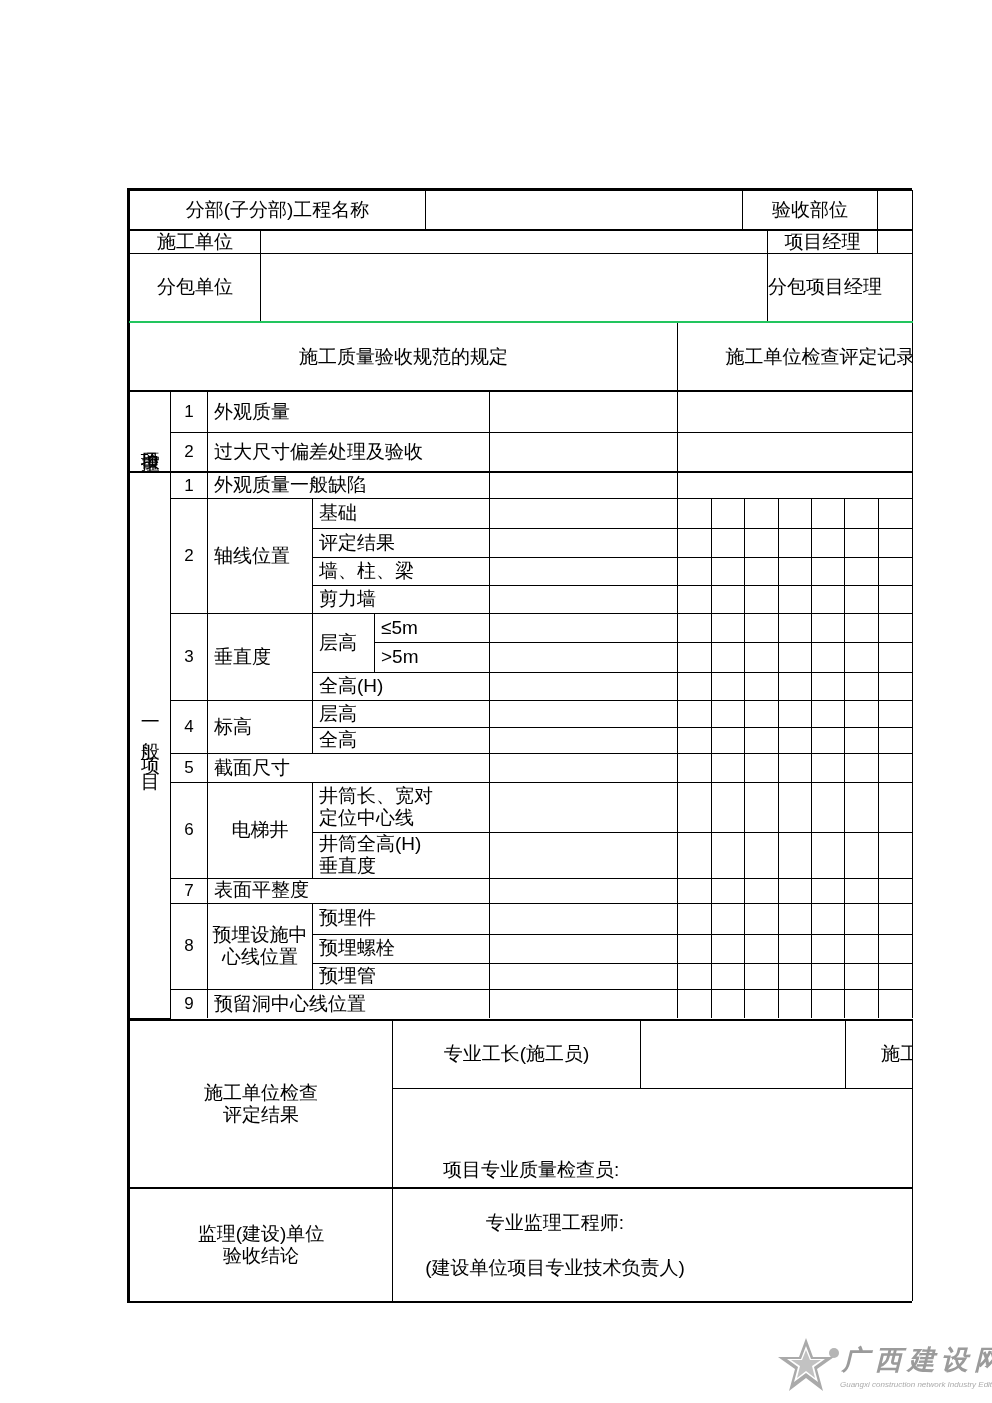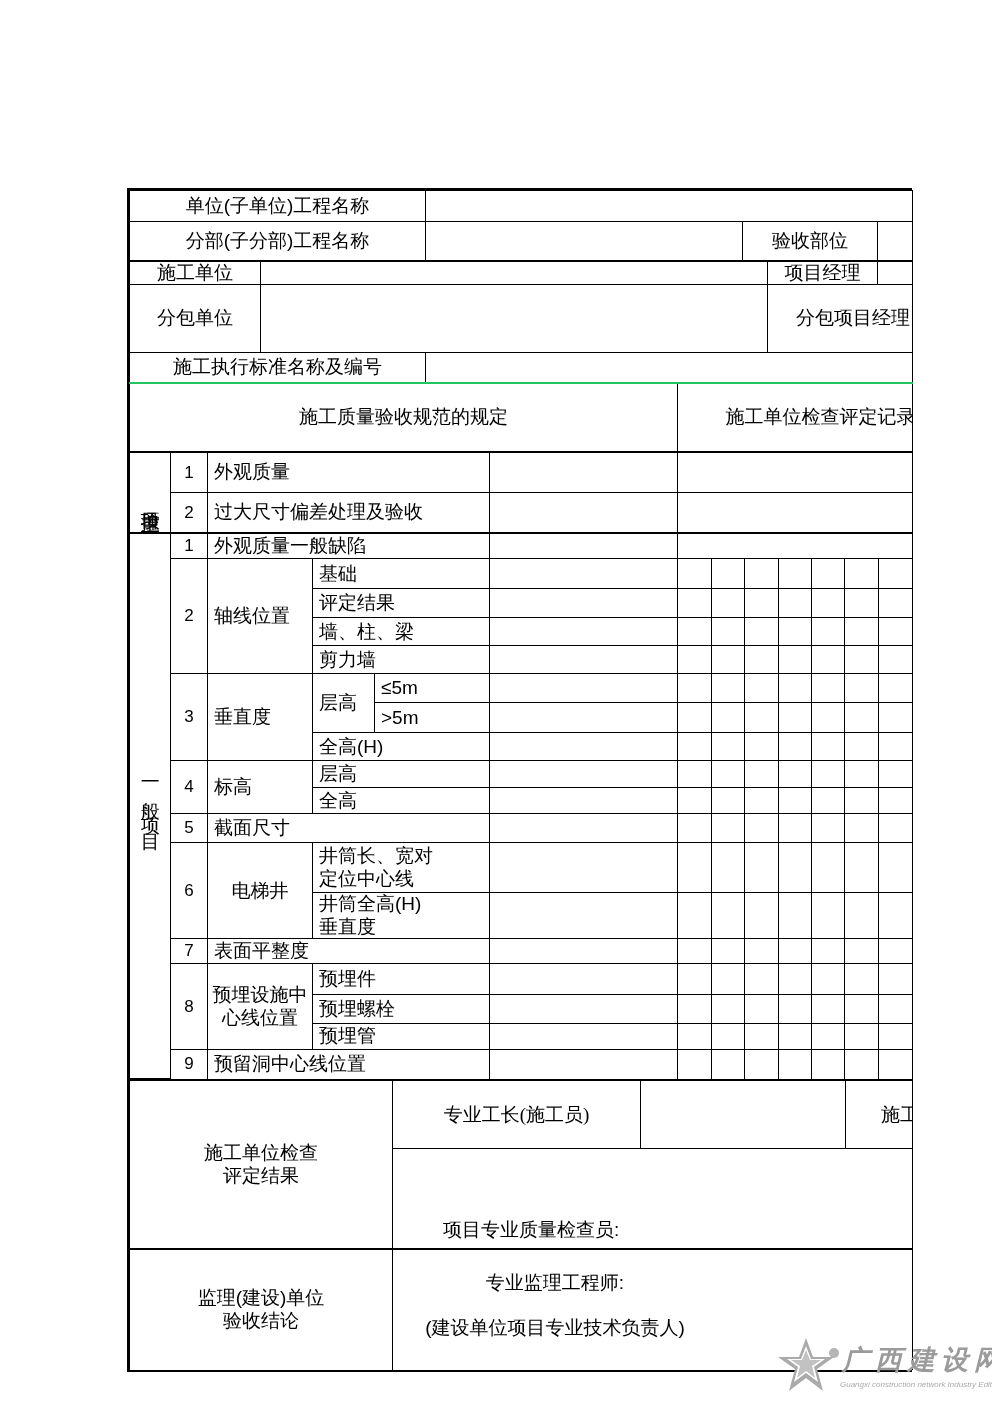--- a/index.html
+++ b/index.html
@@ -15,32 +15,32 @@
   .c{text-align:center;}
   .l{text-align:left;padding-left:6px;}
   .num{text-align:center;font-size:17px;}
   .tA tr:last-child td{border-bottom:none;}
   .tB tr:last-child td{border-bottom:none;}
   .tC tr:last-child td{border-bottom:none;}
   .tB .hdr td{border-top:2px solid #22c55e;}
   .tB .r1 td{border-top:2px solid #000;}
   .tB .r3 td{border-top:2px solid #000;}
   .tA .thick td{border-top:2px solid #000;}
-  .tC .first td{border-top:2px solid #000;font-family:Liberation Serif, serif;}
+  .tC .first td{border-top:2px solid #000;}
   .tC .sup td{border-top:2px solid #000;}
   .vert{writing-mode:vertical-rl;text-orientation:upright;display:inline-block;
         white-space:nowrap;}
   .vgap{letter-spacing:16px;}
   .clip{overflow:hidden;}
   .clipin{white-space:nowrap;}
   .hdrR{width:285px;text-align:center;}
-  .subPM{width:170px;text-align:center;}
+  .subPM{width:170px;text-align:left;}
   .cutC{padding-left:35px;}
   .botL{vertical-align:bottom;text-align:left;padding-left:50px;padding-bottom:6px;}
-  .botC{vertical-align:bottom;text-align:center;padding-right:195px;padding-bottom:8px;}
+  .botC{vertical-align:bottom;text-align:center;padding-right:195px;padding-bottom:0;}
   .wm{position:absolute;left:776px;top:1336px;width:214px;height:64px;font-style:italic;}
   .wm-star{position:absolute;left:0;top:2px;}
   .wm-name{position:absolute;left:66px;top:6px;font-size:27px;letter-spacing:6px;
            color:#9b9b9b;white-space:nowrap;font-weight:bold;}
   .wm-sub{position:absolute;left:64px;top:44px;font-size:8px;color:#ababab;white-space:nowrap;}
 </style>
 </head>
 <body>
 
 <div class="page">
@@ -51,46 +51,38 @@
     <table class="tA">
       <colgroup>
           <col style="width:131px">
           <col style="width:165px">
           <col style="width:317px">
           <col style="width:25px">
           <col style="width:110px">
           <col style="width:35px">
         </colgroup>
       <tbody>
-          <tr style="height:31px">
-        <td class="c" colspan="2">单位(子单位)工程名称</td>
-        <td colspan="4"></td>
-      </tr>
       <tr style="height:39px">
         <td class="c" colspan="2">分部(子分部)工程名称</td>
         <td></td>
         <td class="c" colspan="2">验收部位</td>
         <td></td>
       </tr>
       <tr class="thick" style="height:22px">
         <td class="c">施工单位</td>
         <td colspan="3"></td>
         <td class="c">项目经理</td>
         <td></td>
       </tr>
       <tr style="height:28px">
         <td class="c">分包单位</td>
         <td colspan="3"></td>
         <td class="clip c" colspan="2">
           <div class="clipin subPM">分包项目经理</div>
         </td>
-      </tr>
-      <tr style="height:29px">
-        <td class="c" colspan="2">施工执行标准名称及编号</td>
-        <td colspan="4"></td>
       </tr>
     </tbody>
       </table>
 
     <table class="tB">
       <colgroup>
           <col style="width:41px">
           <col style="width:37px">
           <col style="width:105px">
           <col style="width:62px">

